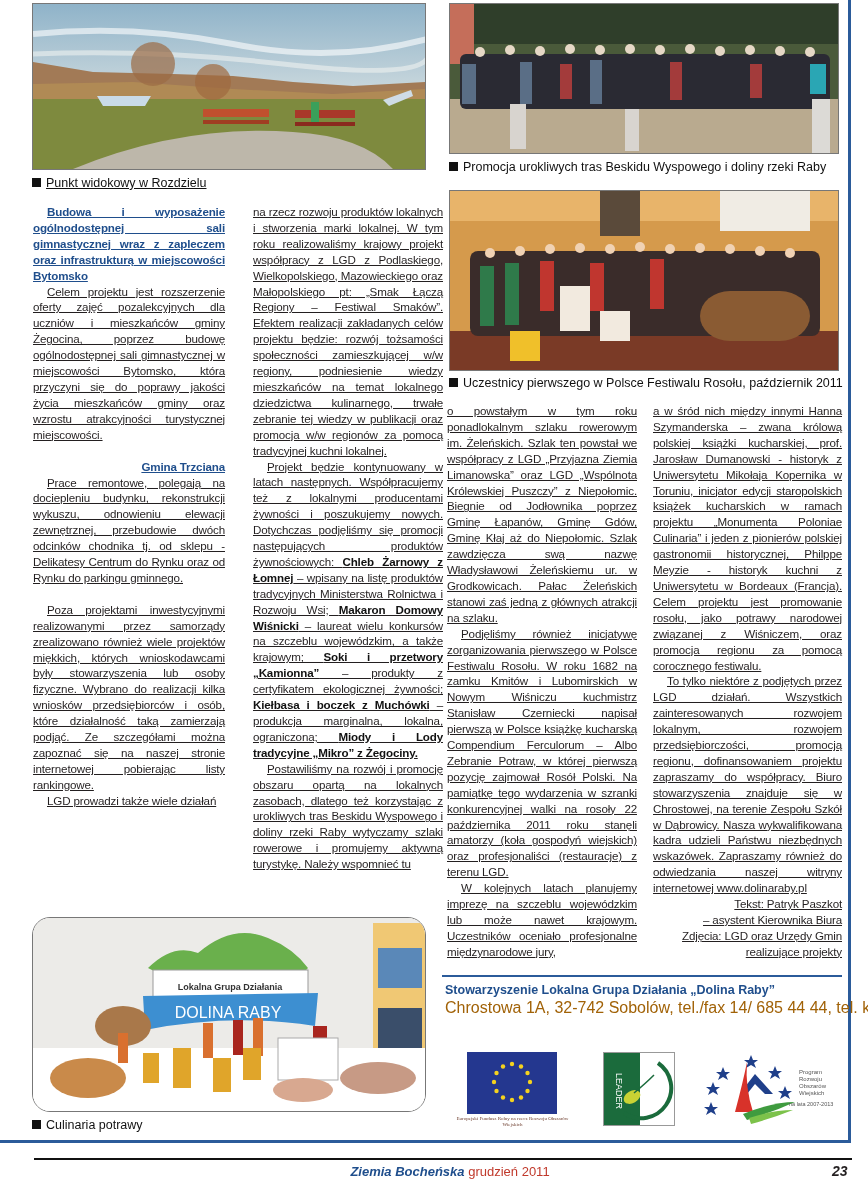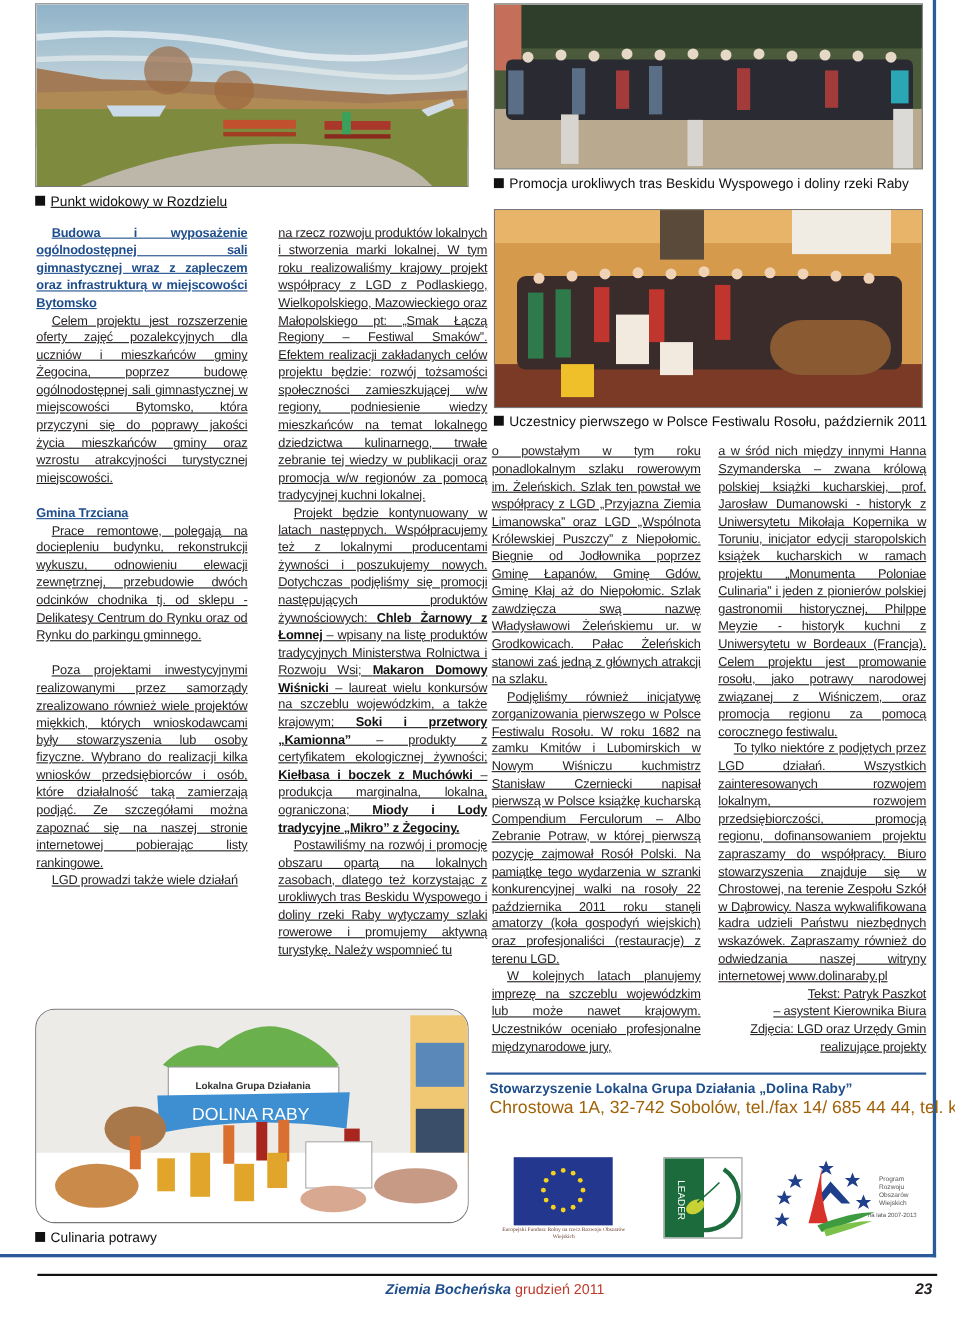--- a/index.html
+++ b/index.html
@@ -10,21 +10,21 @@
   .abs { position: absolute; }
   .photo { border: 1px solid #777; box-sizing: border-box; overflow: hidden; }
   .caption { font-size: 12.5px; color: #111; white-space: nowrap; }
   .caption .sq { display: inline-block; width: 9px; height: 9px; background: #111; margin-right: 5px; vertical-align: 0; }
   .col {
     position: absolute; font-family: "Liberation Sans", sans-serif; font-size: 11.6px; line-height: 15.9px;
     text-align: justify; letter-spacing: -0.15px; color: #231f20;
   }
   .col p { margin: 0; text-indent: 14px; text-decoration: underline; }
   .col .head { color: #1f4e8c; font-weight: bold; text-indent: 0; }
-  .col .head.center { text-align: left; }
+  .col .head.center { text-align: right; }
   .col .head.indent { text-indent: 14px; }
   .col b { font-weight: bold; color: #111; }
   .col .gap { height: 16px; }
   .col .right { text-align: right; text-indent: 0; }
   .blue-border-right { position: absolute; left: 848px; top: 0; width: 3px; height: 1143px; background: #2b5b9a; }
   .blue-border-bottom { position: absolute; left: 0; top: 1140px; width: 851px; height: 3px; background: #2b5b9a; }
   .footer-rule { position: absolute; left: 34px; top: 1158px; width: 818px; height: 2px; background: #111; }
   .footer-mag { position: absolute; left: 0; width: 868px; top: 1164px; text-align: center; font-size: 13px; font-style: italic; padding-left: 16px; }
   .footer-mag .t { color: #1f4e8c; font-weight: bold; }
   .footer-mag .d { color: #c0392b; font-style: normal; }

